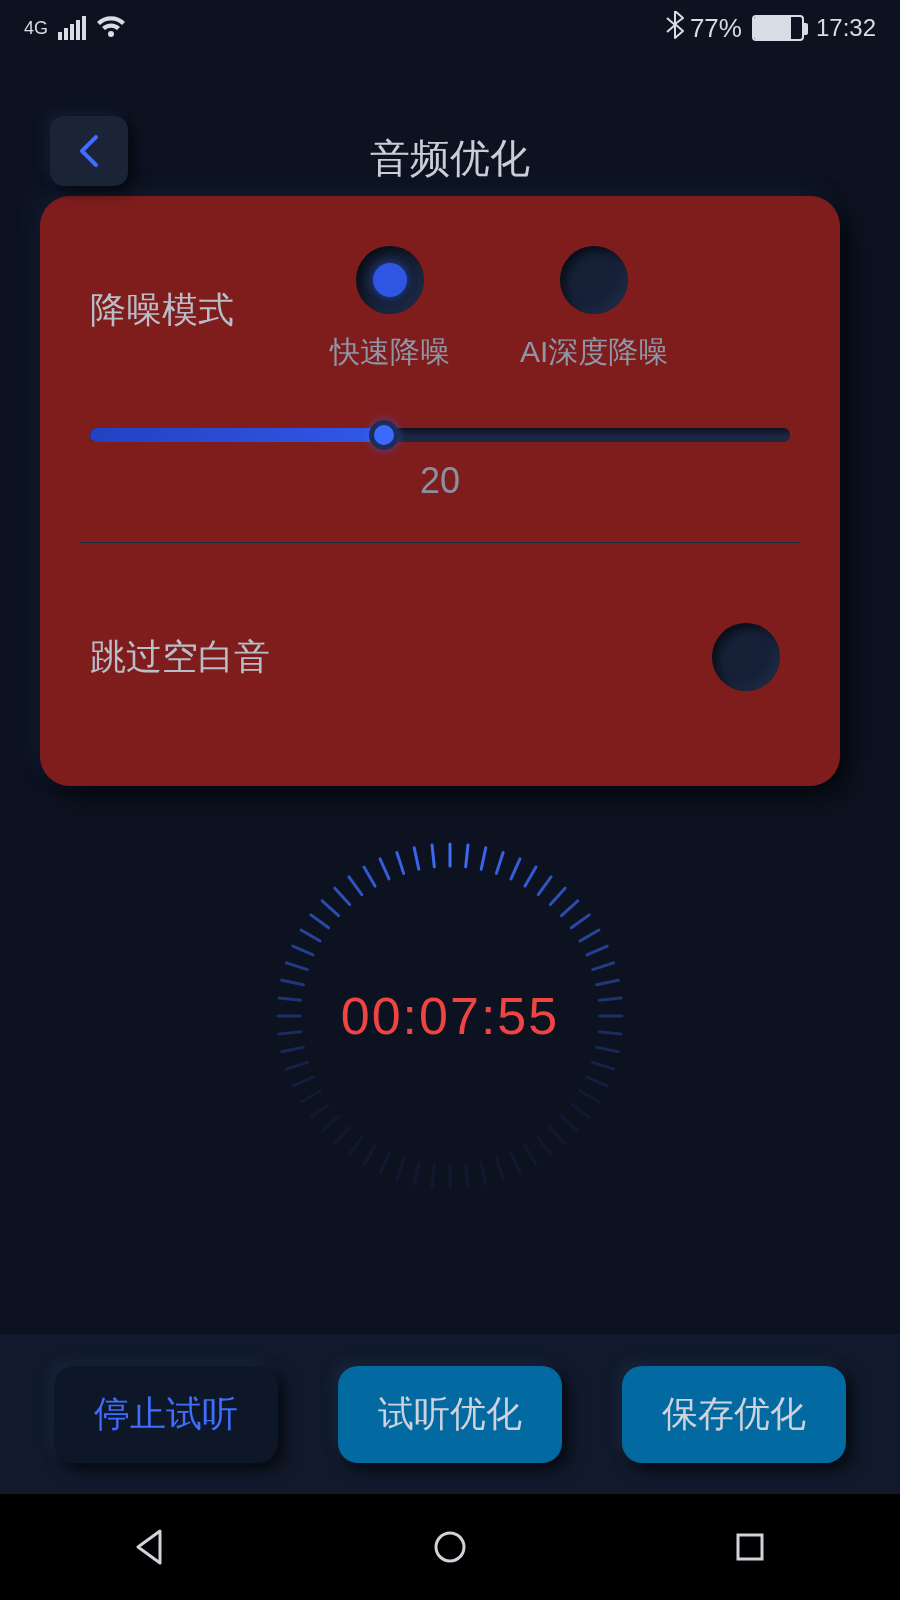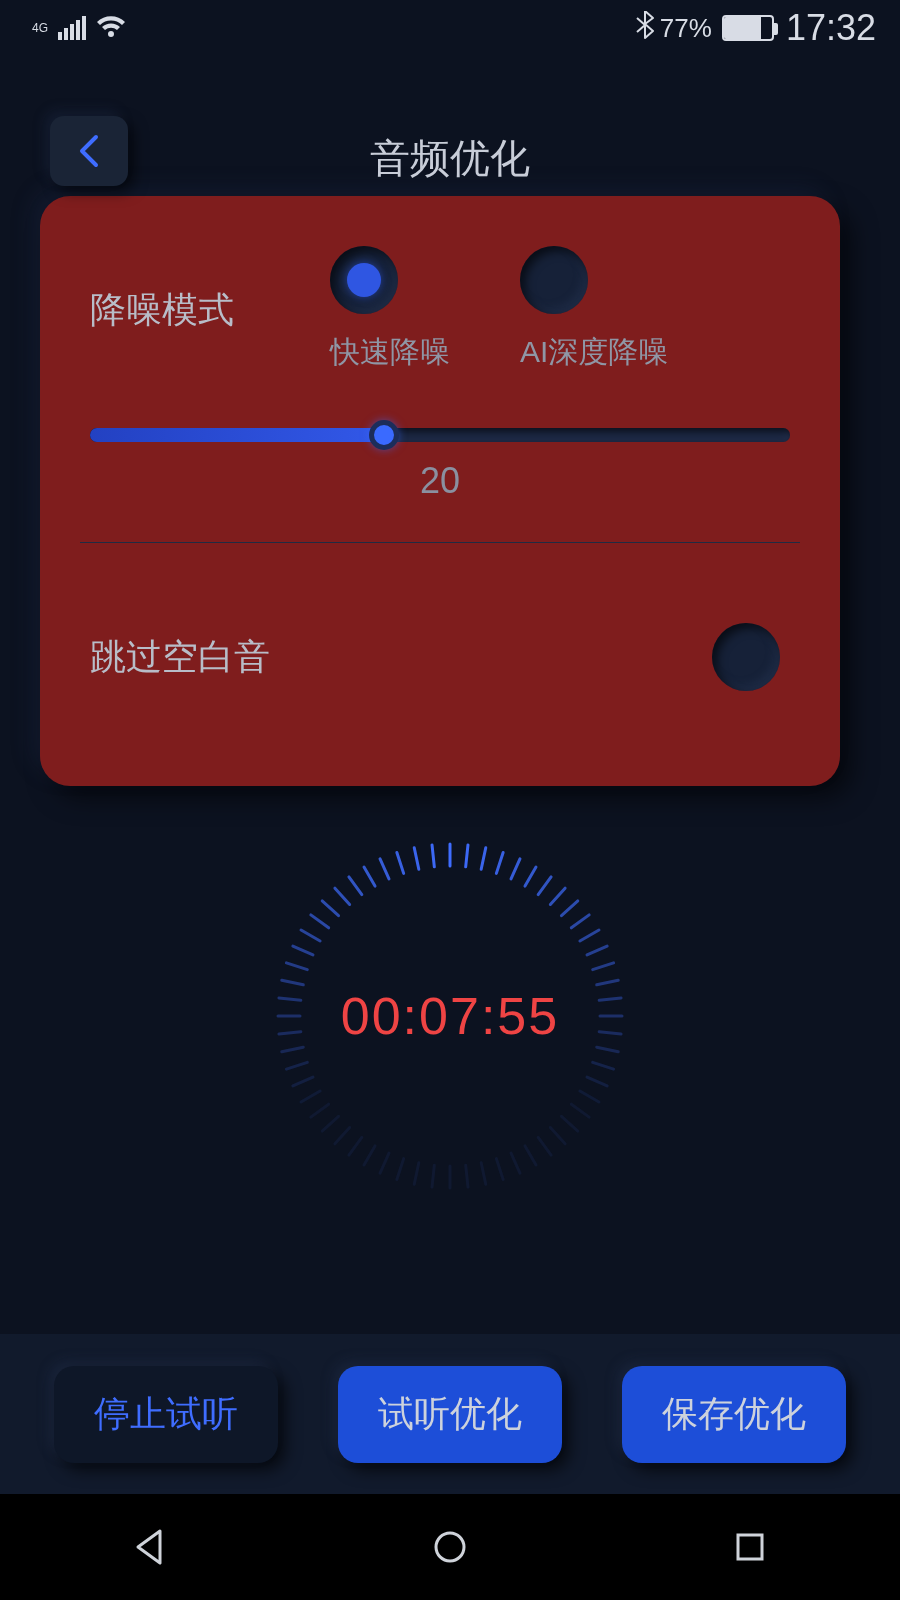--- a/index.html
+++ b/index.html
@@ -18,21 +18,21 @@
   display: flex;
   justify-content: space-between;
   align-items: center;
   padding: 0 24px;
   font-size: 26px;
   color: #d8dce5;
   background: #0c1220;
 }
 .status-left { display: flex; align-items: center; gap: 10px; }
 .status-right { display: flex; align-items: center; gap: 6px; }
-.sig4g { font-size: 12px; line-height: 1; margin-left: 8px; }
+.sig4g { font-size: 18px; line-height: 1; }
 .signal-bars { display: inline-flex; align-items: flex-end; gap: 2px; }
 .signal-bars span { width: 4px; background: #d8dce5; }
 .signal-bars span:nth-child(1){height:8px}
 .signal-bars span:nth-child(2){height:12px}
 .signal-bars span:nth-child(3){height:16px}
 .signal-bars span:nth-child(4){height:20px}
 .signal-bars span:nth-child(5){height:24px}
 .wifi-icon svg { display:block; }
 .bt-icon { font-size: 26px; }
 .battery-box {
@@ -41,21 +41,21 @@
   border-radius: 4px;
   position: relative;
   display: inline-block;
   margin: 0 4px;
 }
 .battery-box::after {
   content:""; position:absolute; right:-6px; top:6px;
   width:4px; height:12px; background:#d8dce5; border-radius:0 2px 2px 0;
 }
 .battery-fill { height:100%; width:77%; background:#d8dce5; border-radius:2px 0 0 2px; }
-.time-text { font-size: 36px; margin-left: 2px; }
+.time-text { font-size: 24px; margin-left: 2px; }
 
 
 .header {
   height: 130px;
   display: flex;
   align-items: flex-end;
   position: relative;
   padding: 0 50px;
 }
 .back-btn {
@@ -89,21 +89,21 @@
   padding-top: 40px;
 }
 .radio-group {
   flex: 1;
   display:flex;
   gap: 70px;
   justify-content: flex-start;
   padding-left: 30px;
 }
 .radio-item {
-  display:flex; flex-direction:column; align-items:flex-start; gap:18px;
+  display:flex; flex-direction:column; align-items:center; gap:18px;
 }
 .radio-circle {
   width: 68px; height: 68px;
   border-radius: 50%;
   background: #162138;
   box-shadow: inset 5px 5px 10px rgba(0,0,0,0.6), inset -5px -5px 10px rgba(50,65,100,0.3);
   display:flex; align-items:center; justify-content:center;
 }
 .radio-dot {
   width: 34px; height: 34px; border-radius:50%;
@@ -184,21 +184,21 @@
 .b-btn {
   padding: 24px 40px;
   min-width: 210px;
   text-align:center;
   font-size: 36px;
   border-radius: 20px;
   background: #0e1728;
   box-shadow: -6px -6px 12px rgba(42,56,90,0.28), 7px 7px 16px rgba(0,0,0,0.65);
 }
 .b-btn.primary { color: #3f6dff; }
-.b-btn.secondary { color: #cdd2dc; background:#1d4ed8; }
+.b-btn.secondary { color: #cdd2dc; background:#0369a1; }
 
 
 .nav-bar {
   position:absolute; left:0; right:0; bottom:0; height:106px;
   background: #000;
   display:flex; align-items:center; justify-content:space-around;
 }
 .nav-bar svg { display:block; }
 </style>
 </head>

